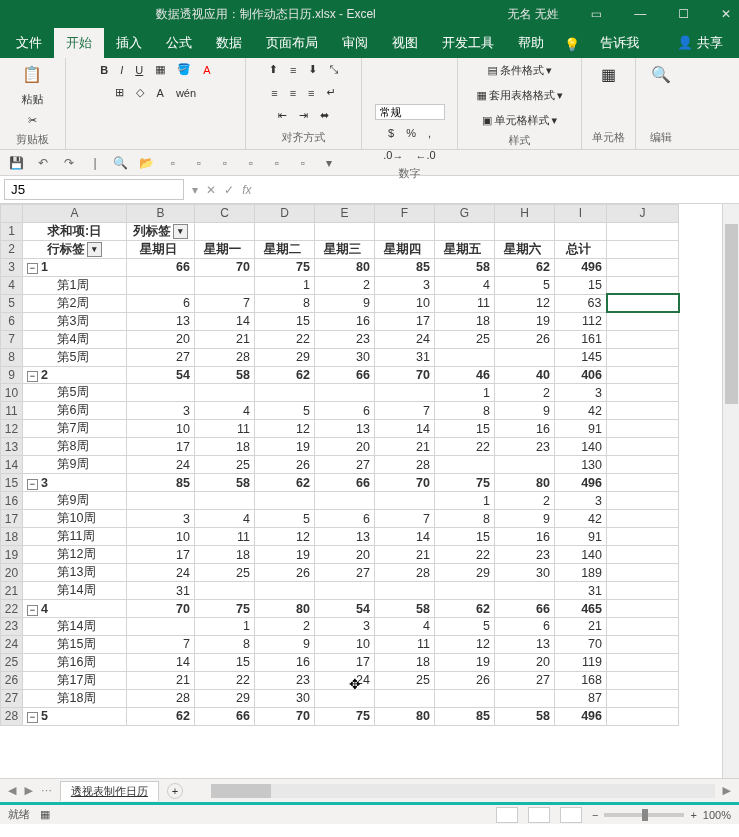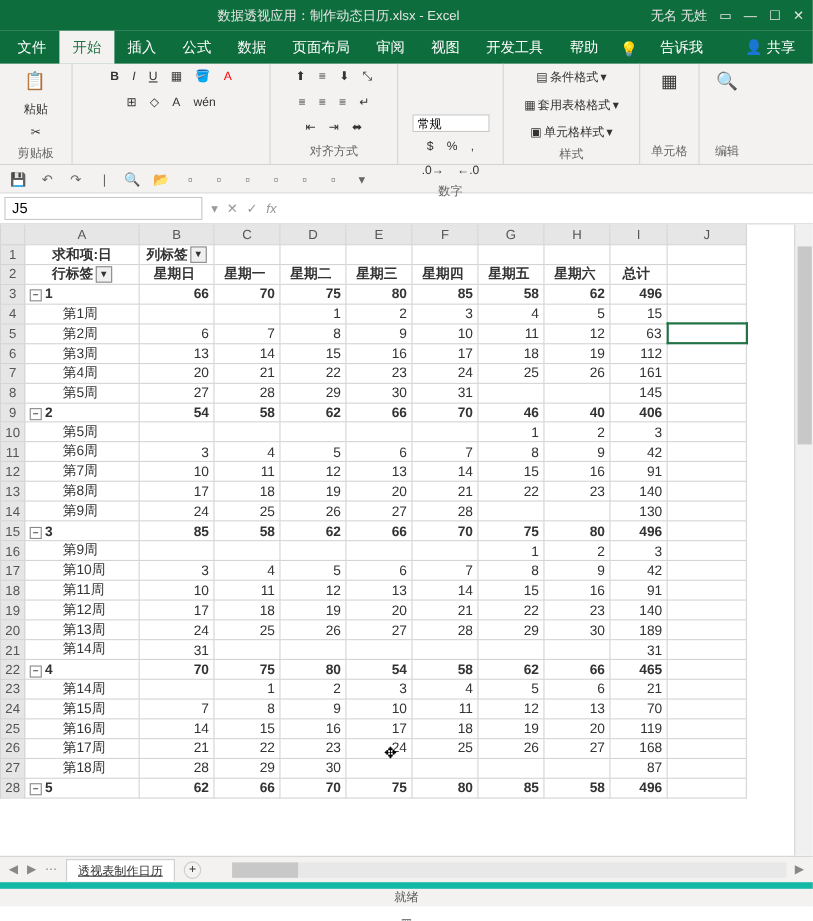--- a/index.html
+++ b/index.html
@@ -1,19 +1,19 @@
 <!DOCTYPE html>
 <html><head>
 <meta charset="utf-8">
 <style>
 * { margin:0; padding:0; box-sizing:border-box; font-family:"Microsoft YaHei","SimSun",sans-serif; }
 body { background:#fff; font-size:12px; color:#333; overflow:hidden; width:739px; height:837px; position:relative; }
 .titlebar { background:#0e6d3d; color:#e5e5e5; height:28px; display:flex; align-items:center; padding:0 8px; font-size:12px; }
 .titlebar .titlewrap { flex:1; text-align:center; }
-.titlebar .rightctl { display:flex; gap:11px; align-items:center; }
+.titlebar .rightctl { display:flex; gap:32px; align-items:center; }
 .titlebar .rightctl span { cursor:pointer; }
 .menubar { background:#0e6d3d; color:#fff; height:30px; display:flex; align-items:flex-end; padding:0 4px; font-size:13px; }
 .menubar .tab { padding:6px 12px; cursor:pointer; }
 .menubar .tab.active { background:#f3f2f1; color:#217346; }
 .menubar .spacer { flex:1; }
 .menubar .helpicon { padding:6px 8px; }
 .ribbon { background:#f3f2f1; height:92px; display:flex; border-bottom:1px solid #d4d4d4; font-size:11px; }
 .rgroup { border-right:1px solid #d4d4d4; display:flex; flex-direction:column; padding:2px 6px; }
 .rgroup .body { flex:1; display:flex; align-items:center; gap:4px; flex-wrap:wrap; }
 .rgroup .label { text-align:center; font-size:11px; color:#666; padding:2px 0; }
@@ -41,21 +41,21 @@
 table.sheet tr.subtot td { font-weight:bold; }
 .colA{width:104px;} .colB{width:68px;} .colC{width:60px;} .colD{width:60px;} .colE{width:60px;} .colF{width:60px;} .colG{width:60px;} .colH{width:60px;} .colI{width:52px;} .colJ{width:72px;}
 .collapse { display:inline-block; width:11px; height:11px; border:1px solid #888; font-size:9px; line-height:9px; text-align:center; margin-right:3px; color:#555; background:#fff; }
 .selcell { border:2px solid #217346 !important; }
 .dropbtn { display:inline-block; width:15px; height:15px; border:1px solid #888; background:#f0f0f0; text-align:center; font-size:9px; line-height:13px; vertical-align:middle; margin-left:2px; }
 .sheettabs { height:24px; background:#f3f2f1; border-top:1px solid #d4d4d4; display:flex; align-items:center; padding:0 8px; gap:8px; font-size:11px; }
 .sheettabs .stab { background:#fff; border:1px solid #ccc; border-bottom:none; padding:2px 10px;text-decoration:underline; }
 .sheettabs .plus { width:16px; height:16px; border:1px solid #ccc; border-radius:50%; text-align:center; line-height:14px; cursor:pointer; }
 .sheettabs .scrollbar { flex:1; height:14px; background:#e8e8e8; margin-left:20px; position:relative; }
 .sheettabs .scrollbar .thumb { position:absolute; left:0; width:60px; height:100%; background:#c8c8c8; }
-.statusbar { height:22px; background:#f3f2f1; border-top:6px solid #14b8a6; display:flex; align-items:center; padding:0 8px; font-size:11px; color:#555; gap:10px;flex-direction:column; }
+.statusbar { height:22px; background:#f3f2f1; border-top:3px solid #14b8a6; display:flex; align-items:center; padding:0 8px; font-size:11px; color:#555; gap:10px; }
 .statusbar .spacer { flex:1; }
 .statusbar .viewbtn { width:22px; height:16px; border:1px solid #ccc; background:#fff; }
 .zoom { display:flex; align-items:center; gap:6px; }
 .zoom .track { width:80px; height:4px; background:#ccc; position:relative; }
 .zoom .track .knob { position:absolute; left:38px; top:-4px; width:6px; height:12px; background:#888; }
 .vscroll { position:absolute; right:0; top:0; width:17px; height:100%; background:#f0f0f0; border-left:1px solid #d4d4d4; }
 .vscroll .thumb { position:absolute; top:20px; left:2px; width:13px; height:180px; background:#c8c8c8; }
 .cursor { position:absolute; left:349px; top:472px; font-size:14px; color:#000; pointer-events:none; }
 </style>
 </head>

